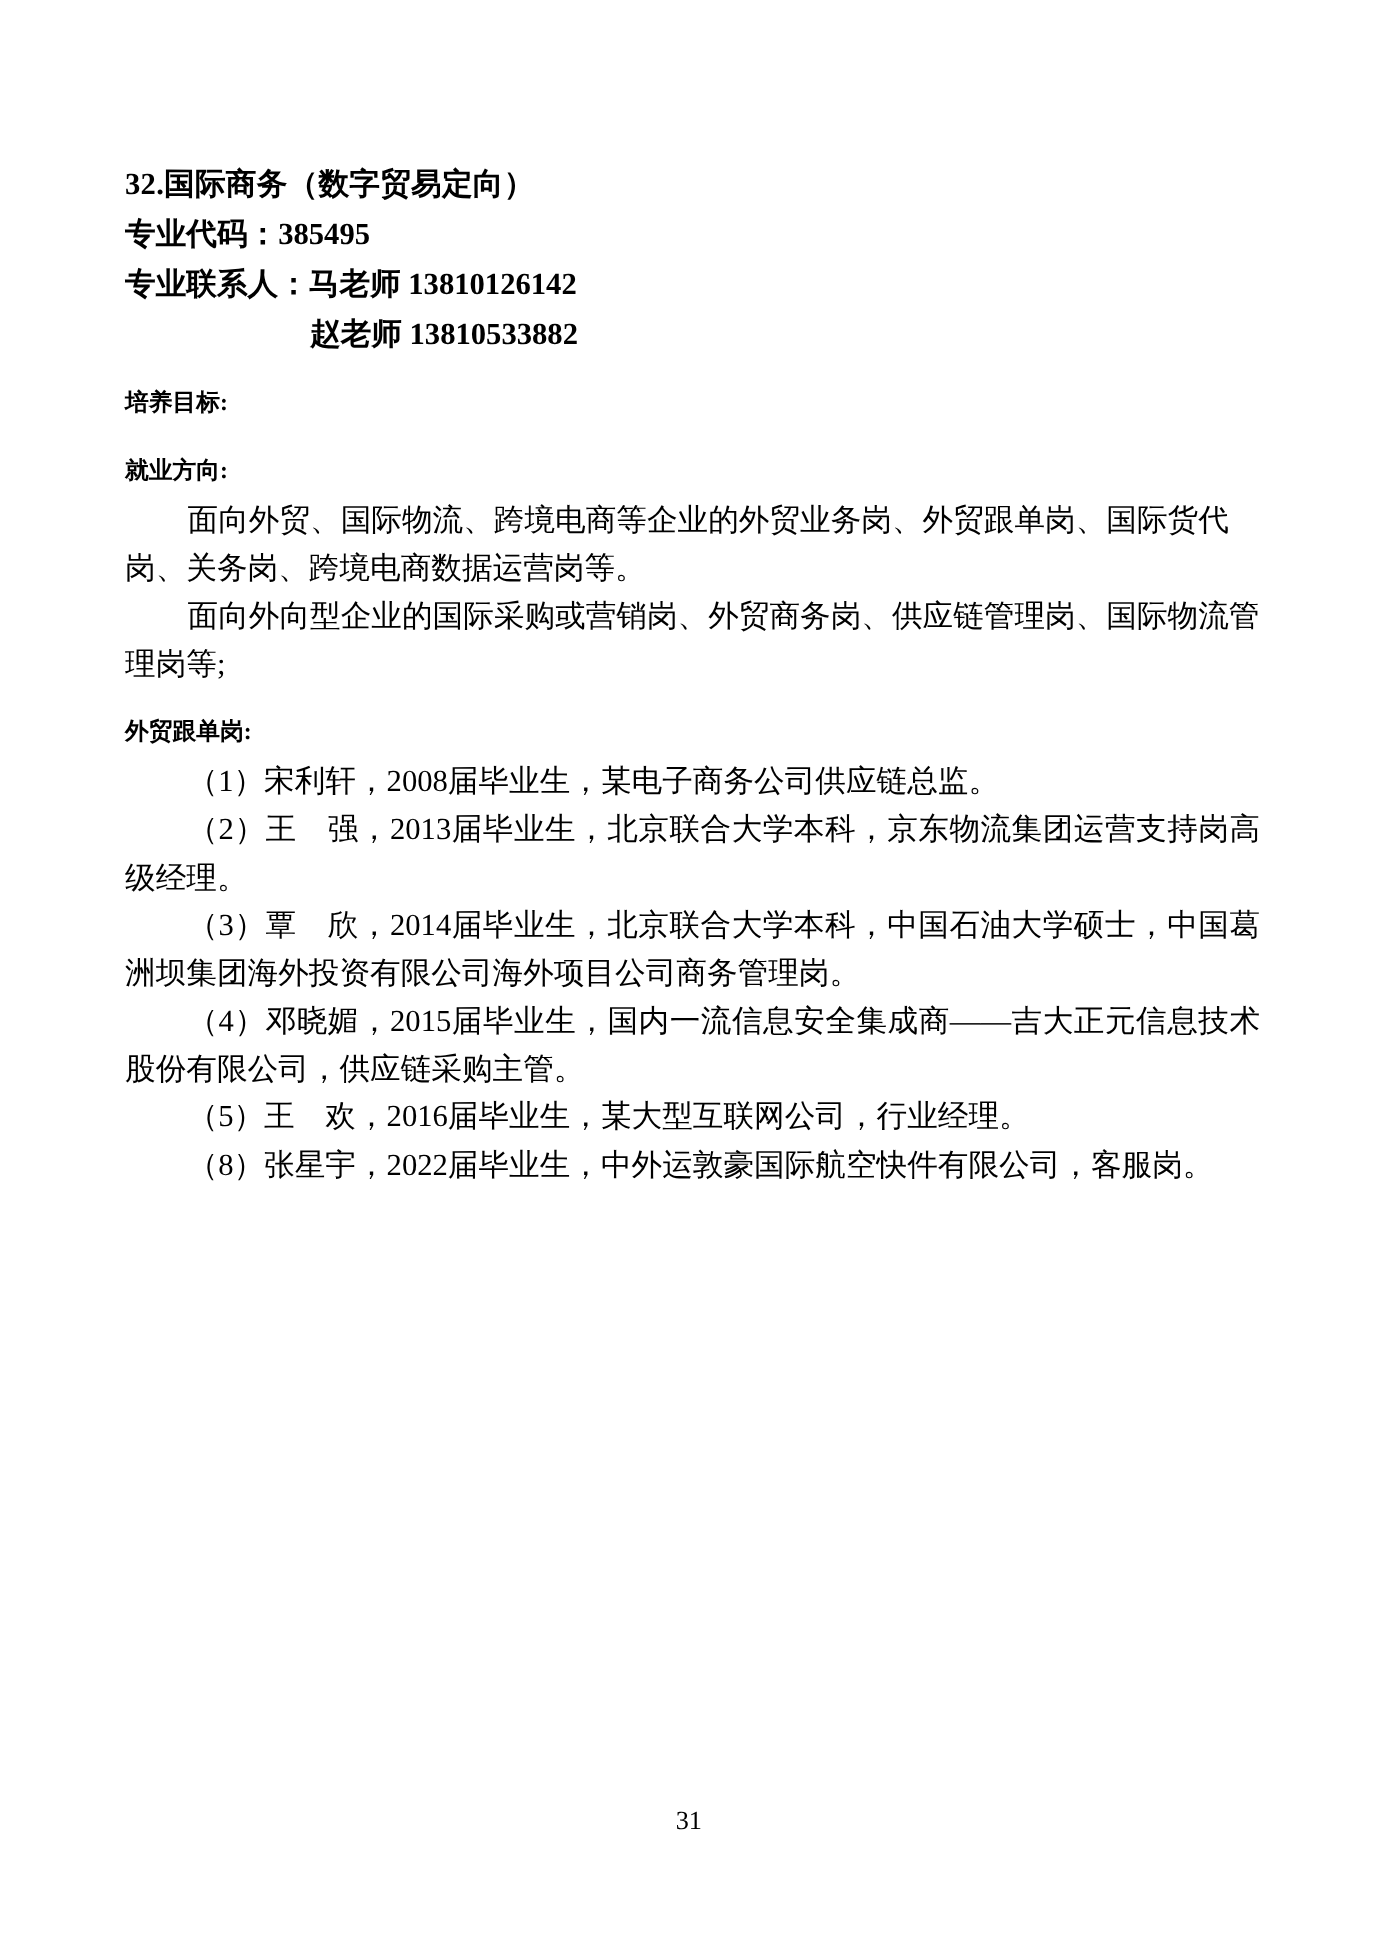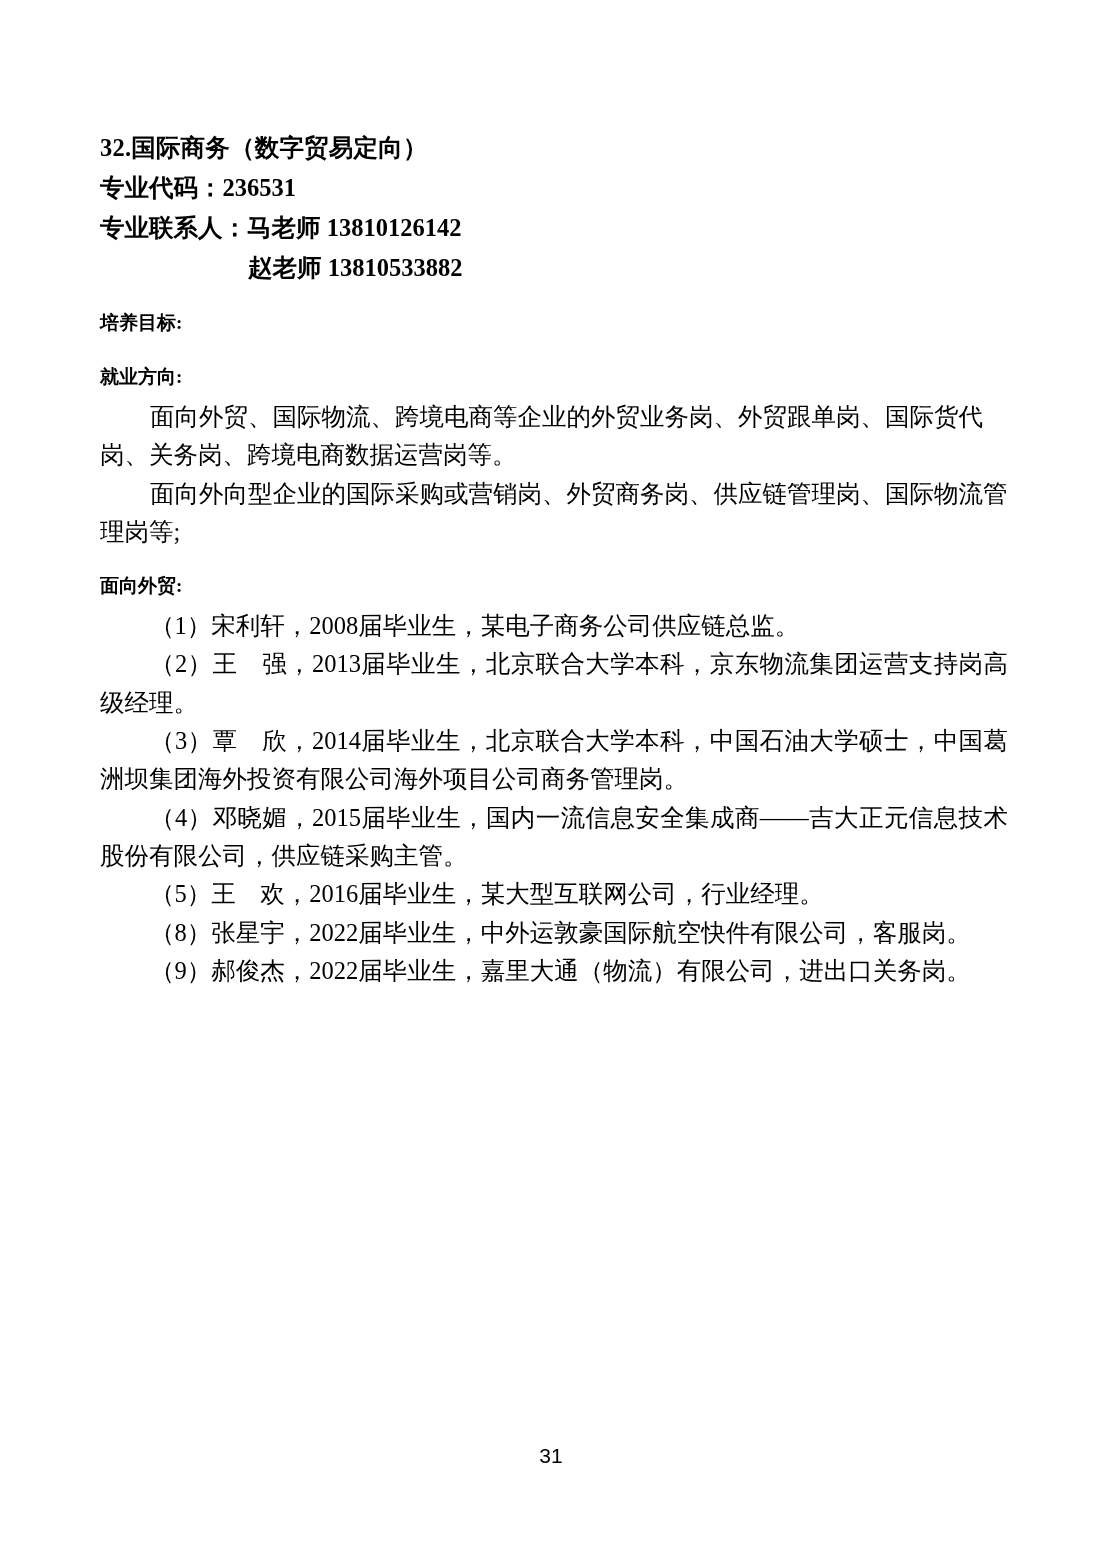--- a/index.html
+++ b/index.html
@@ -81,52 +81,51 @@
   }
 
   
   .page-number {
     position: absolute;
     left: 0;
     top: 1444px;
     width: 1102px;
     text-align: center;
     font-size: 21px;
-    font-family: Liberation Sans, sans-serif;
+    font-family: Liberation Serif, serif;
     line-height: 24px;
   }
 </style>
 </head>
 <body>
 
 <div class="page">
   <div class="content">
 
     <div class="doc-title">32.国际商务（数字贸易定向）</div>
 
-    <div class="meta-line">专业代码：236531</div>
+    <div class="meta-line">专业代码：385495</div>
 
     <div class="meta-line">专业联系人：马老师 13810126142</div>
 
     <div class="meta-line indented">赵老师 13810533882</div>
 
     <div class="section-heading">培养目标:</div>
 
 
     <div class="section-heading">就业方向:</div>
 
     <p class="para no-justify">面向外贸、国际物流、跨境电商等企业的外贸业务岗、外贸跟单岗、国际货代岗、关务岗、跨境电商数据运营岗等。</p>
     <p class="para no-justify">面向外向型企业的国际采购或营销岗、外贸商务岗、供应链管理岗、国际物流管理岗等;</p>
 
-    <div class="section-heading">面向外贸:</div>
+    <div class="section-heading">外贸跟单岗:</div>
 
     <p class="list-item">（1）宋利轩，2008届毕业生，某电子商务公司供应链总监。</p>
     <p class="list-item">（2）王　强，2013届毕业生，北京联合大学本科，京东物流集团运营支持岗高级经理。</p>
     <p class="list-item">（3）覃　欣，2014届毕业生，北京联合大学本科，中国石油大学硕士，中国葛洲坝集团海外投资有限公司海外项目公司商务管理岗。</p>
     <p class="list-item">（4）邓晓媚，2015届毕业生，国内一流信息安全集成商——吉大正元信息技术股份有限公司，供应链采购主管。</p>
     <p class="list-item">（5）王　欢，2016届毕业生，某大型互联网公司，行业经理。</p>
     <p class="list-item">（8）张星宇，2022届毕业生，中外运敦豪国际航空快件有限公司，客服岗。</p>
-    <p class="list-item">（9）郝俊杰，2022届毕业生，嘉里大通（物流）有限公司，进出口关务岗。</p>
 
   </div>
 
   <div class="page-number">31</div>
 </div>
 
 </body></html>

